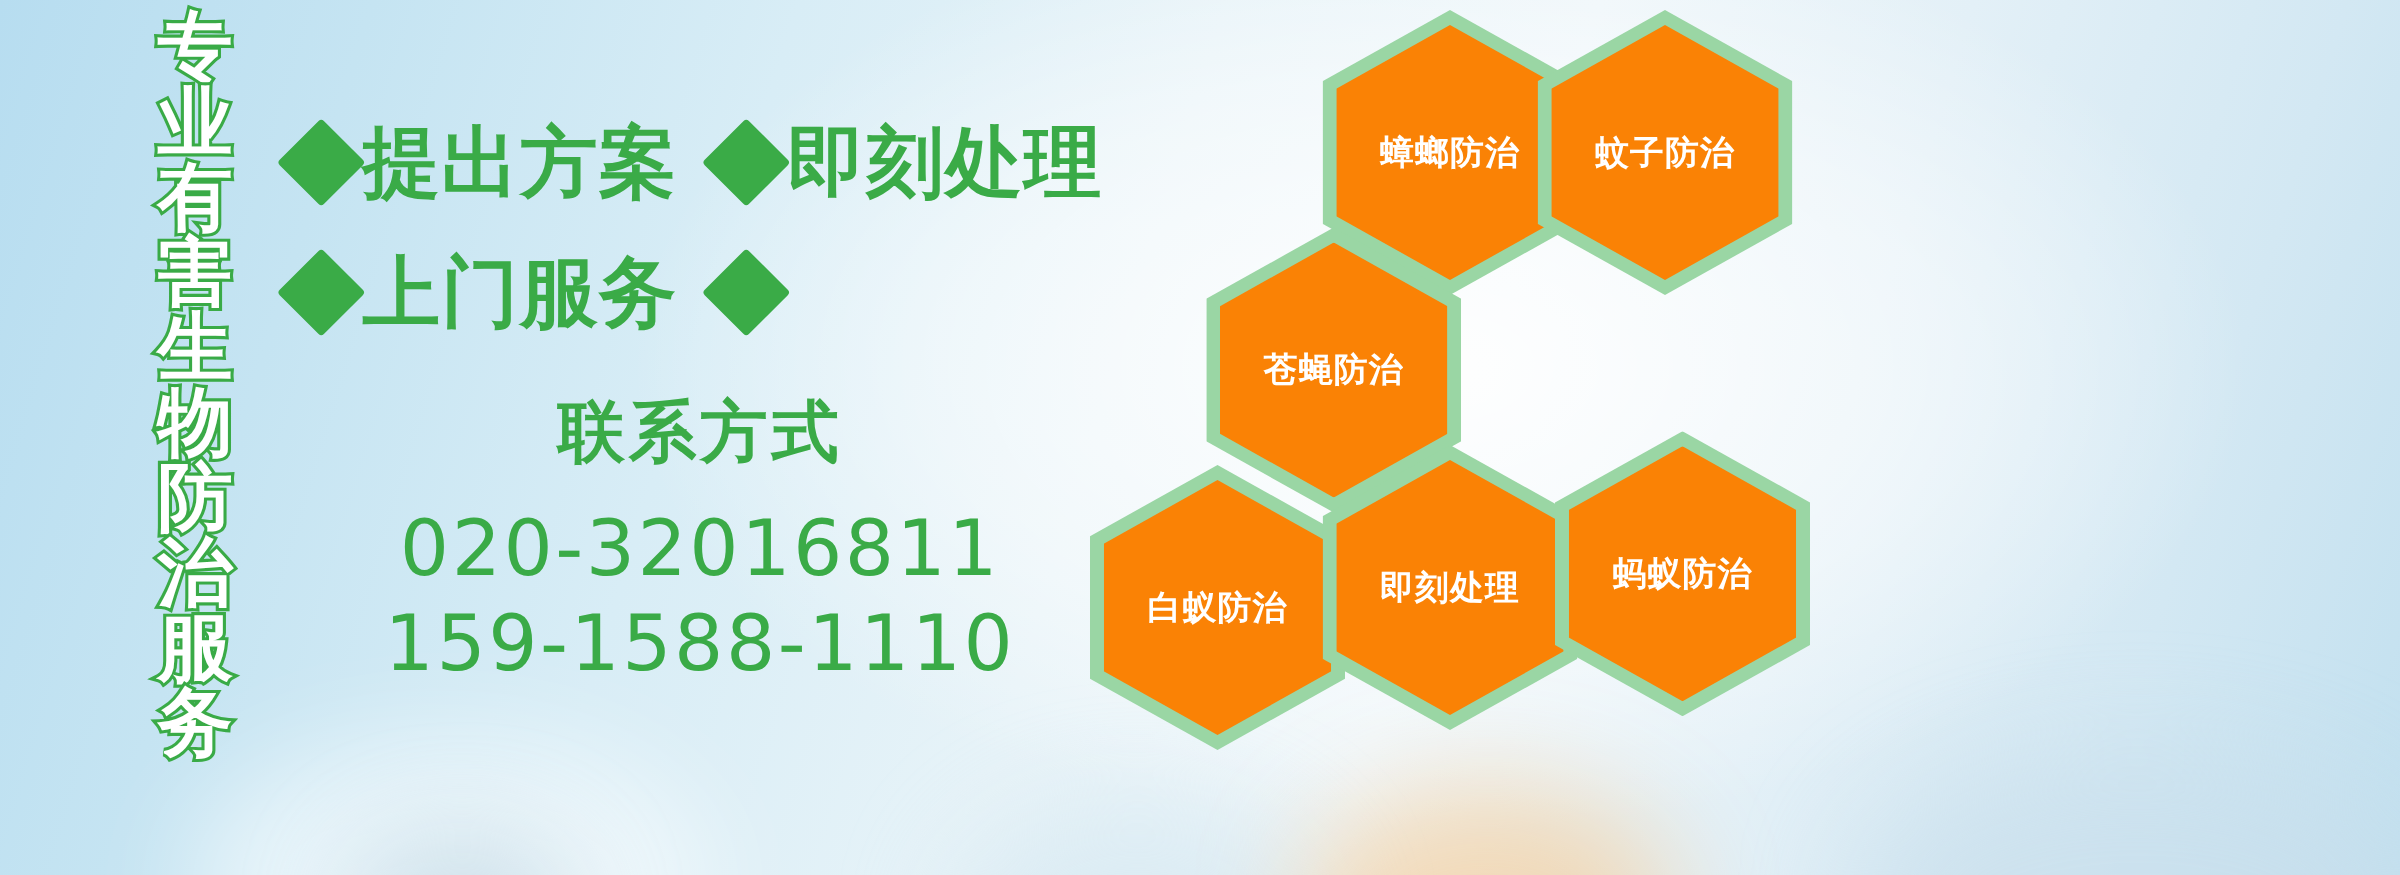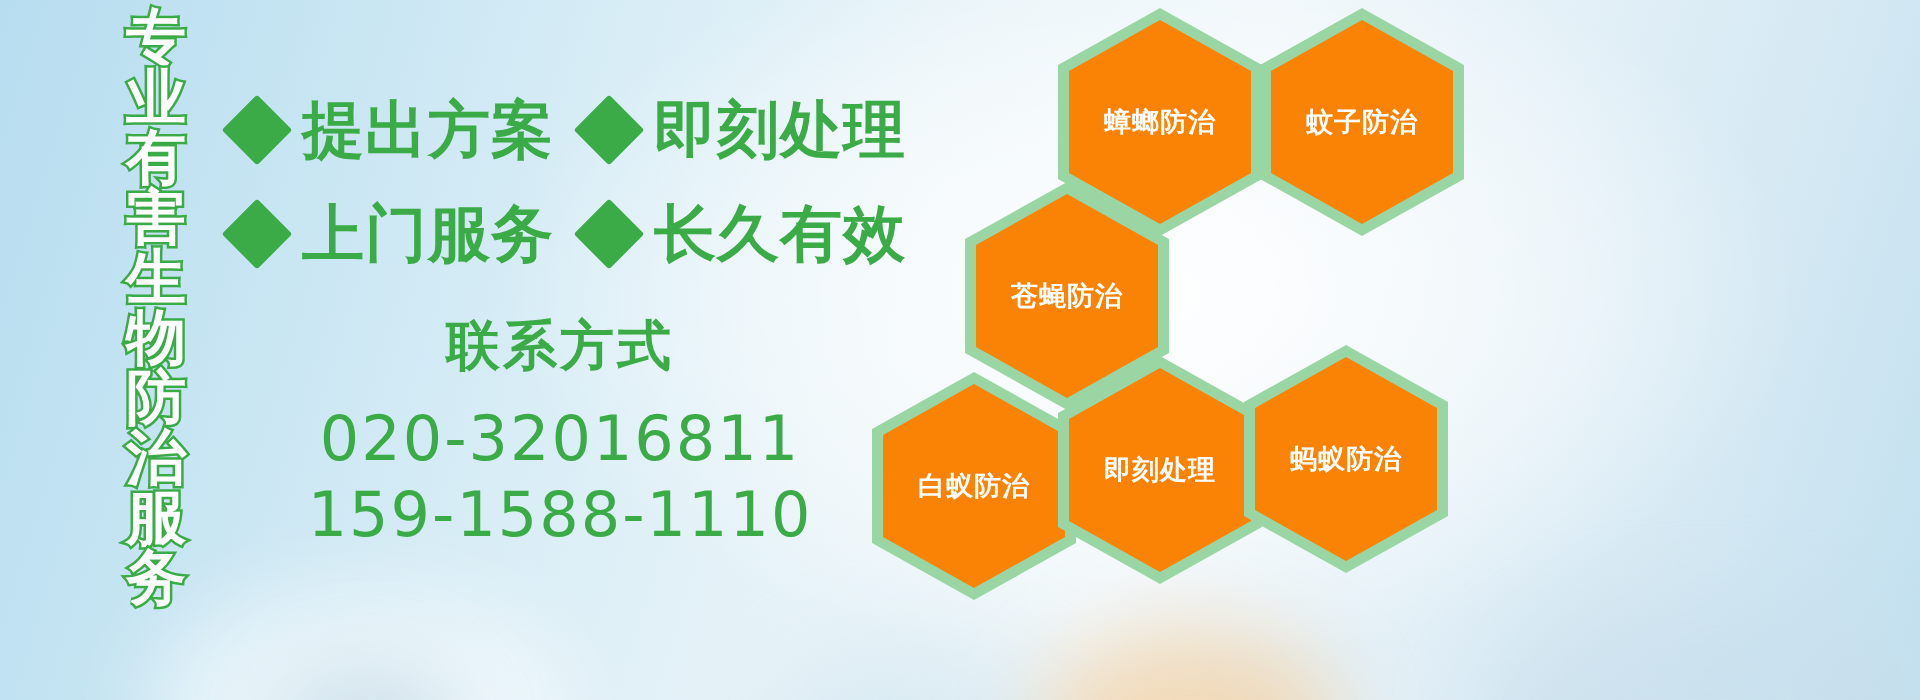--- a/index.html
+++ b/index.html
@@ -40,21 +40,21 @@
   #features{position:absolute;left:232px;top:78px;width:640px;}
   .feature-row{display:flex;align-items:center;height:104px;}
   .feature-item{display:flex;align-items:center;}
   .feature-item .dia{
     width:50px;height:50px;background:#3aab47;
     transform:rotate(45deg);border-radius:3px;
     flex:0 0 auto;
   }
   .feature-item .flabel{
     font-size:62px;font-weight:bold;color:#3aab47;
-    margin-left:20px;letter-spacing:1px;white-space:nowrap;
+    margin-left:8px;letter-spacing:1px;white-space:nowrap;
     font-family:"DejaVu Sans","Liberation Sans",sans-serif;
   }
   .feature-item + .feature-item{margin-left:30px;}
 
   
   #contact{position:absolute;left:250px;top:310px;width:620px;text-align:center;}
   #contact-title{
     font-size:54px;font-weight:bold;color:#3aab47;letter-spacing:3px;
     font-family:"DejaVu Sans","Liberation Sans",sans-serif;
     margin-bottom:18px;
@@ -79,21 +79,21 @@
     display:flex;align-items:center;justify-content:center;
   }
   .hex .hlabel{
     font-size:27px;font-weight:bold;color:#ffffff;letter-spacing:1px;
     font-family:"DejaVu Sans","Liberation Sans",sans-serif;
     white-space:nowrap;
   }
   
   .hex.r0c0{left:10px;  top:8px;}
   .hex.r0c1{left:196px; top:8px;}
-  .hex.r0c2{left:398px; top:8px;}
+  .hex.r0c2{left:368px; top:8px;}
   .hex.r1c0{left:103px; top:182px;}
   .hex.r1c1{left:289px; top:182px;}
   .hex.r2c0{left:10px;  top:372px;}
   .hex.r2c1{left:196px; top:356px;}
   .hex.r2c2{left:382px; top:345px;}
 </style>
 </head>
 <body>
 
 <div id="banner">
@@ -129,21 +129,20 @@
         <span class="flabel">即刻处理</span>
       </div>
     </div>
     <div class="feature-row">
       <div class="feature-item">
         <span class="dia"></span>
         <span class="flabel">上门服务</span>
       </div>
       <div class="feature-item">
         <span class="dia"></span>
-        <span class="flabel">长久有效</span>
       </div>
     </div>
   </div>
 
   <div id="contact">
     <div id="contact-title">联系方式</div>
     <div class="phone">020-32016811</div>
     <div class="phone">159-1588-1110</div>
   </div>
 

